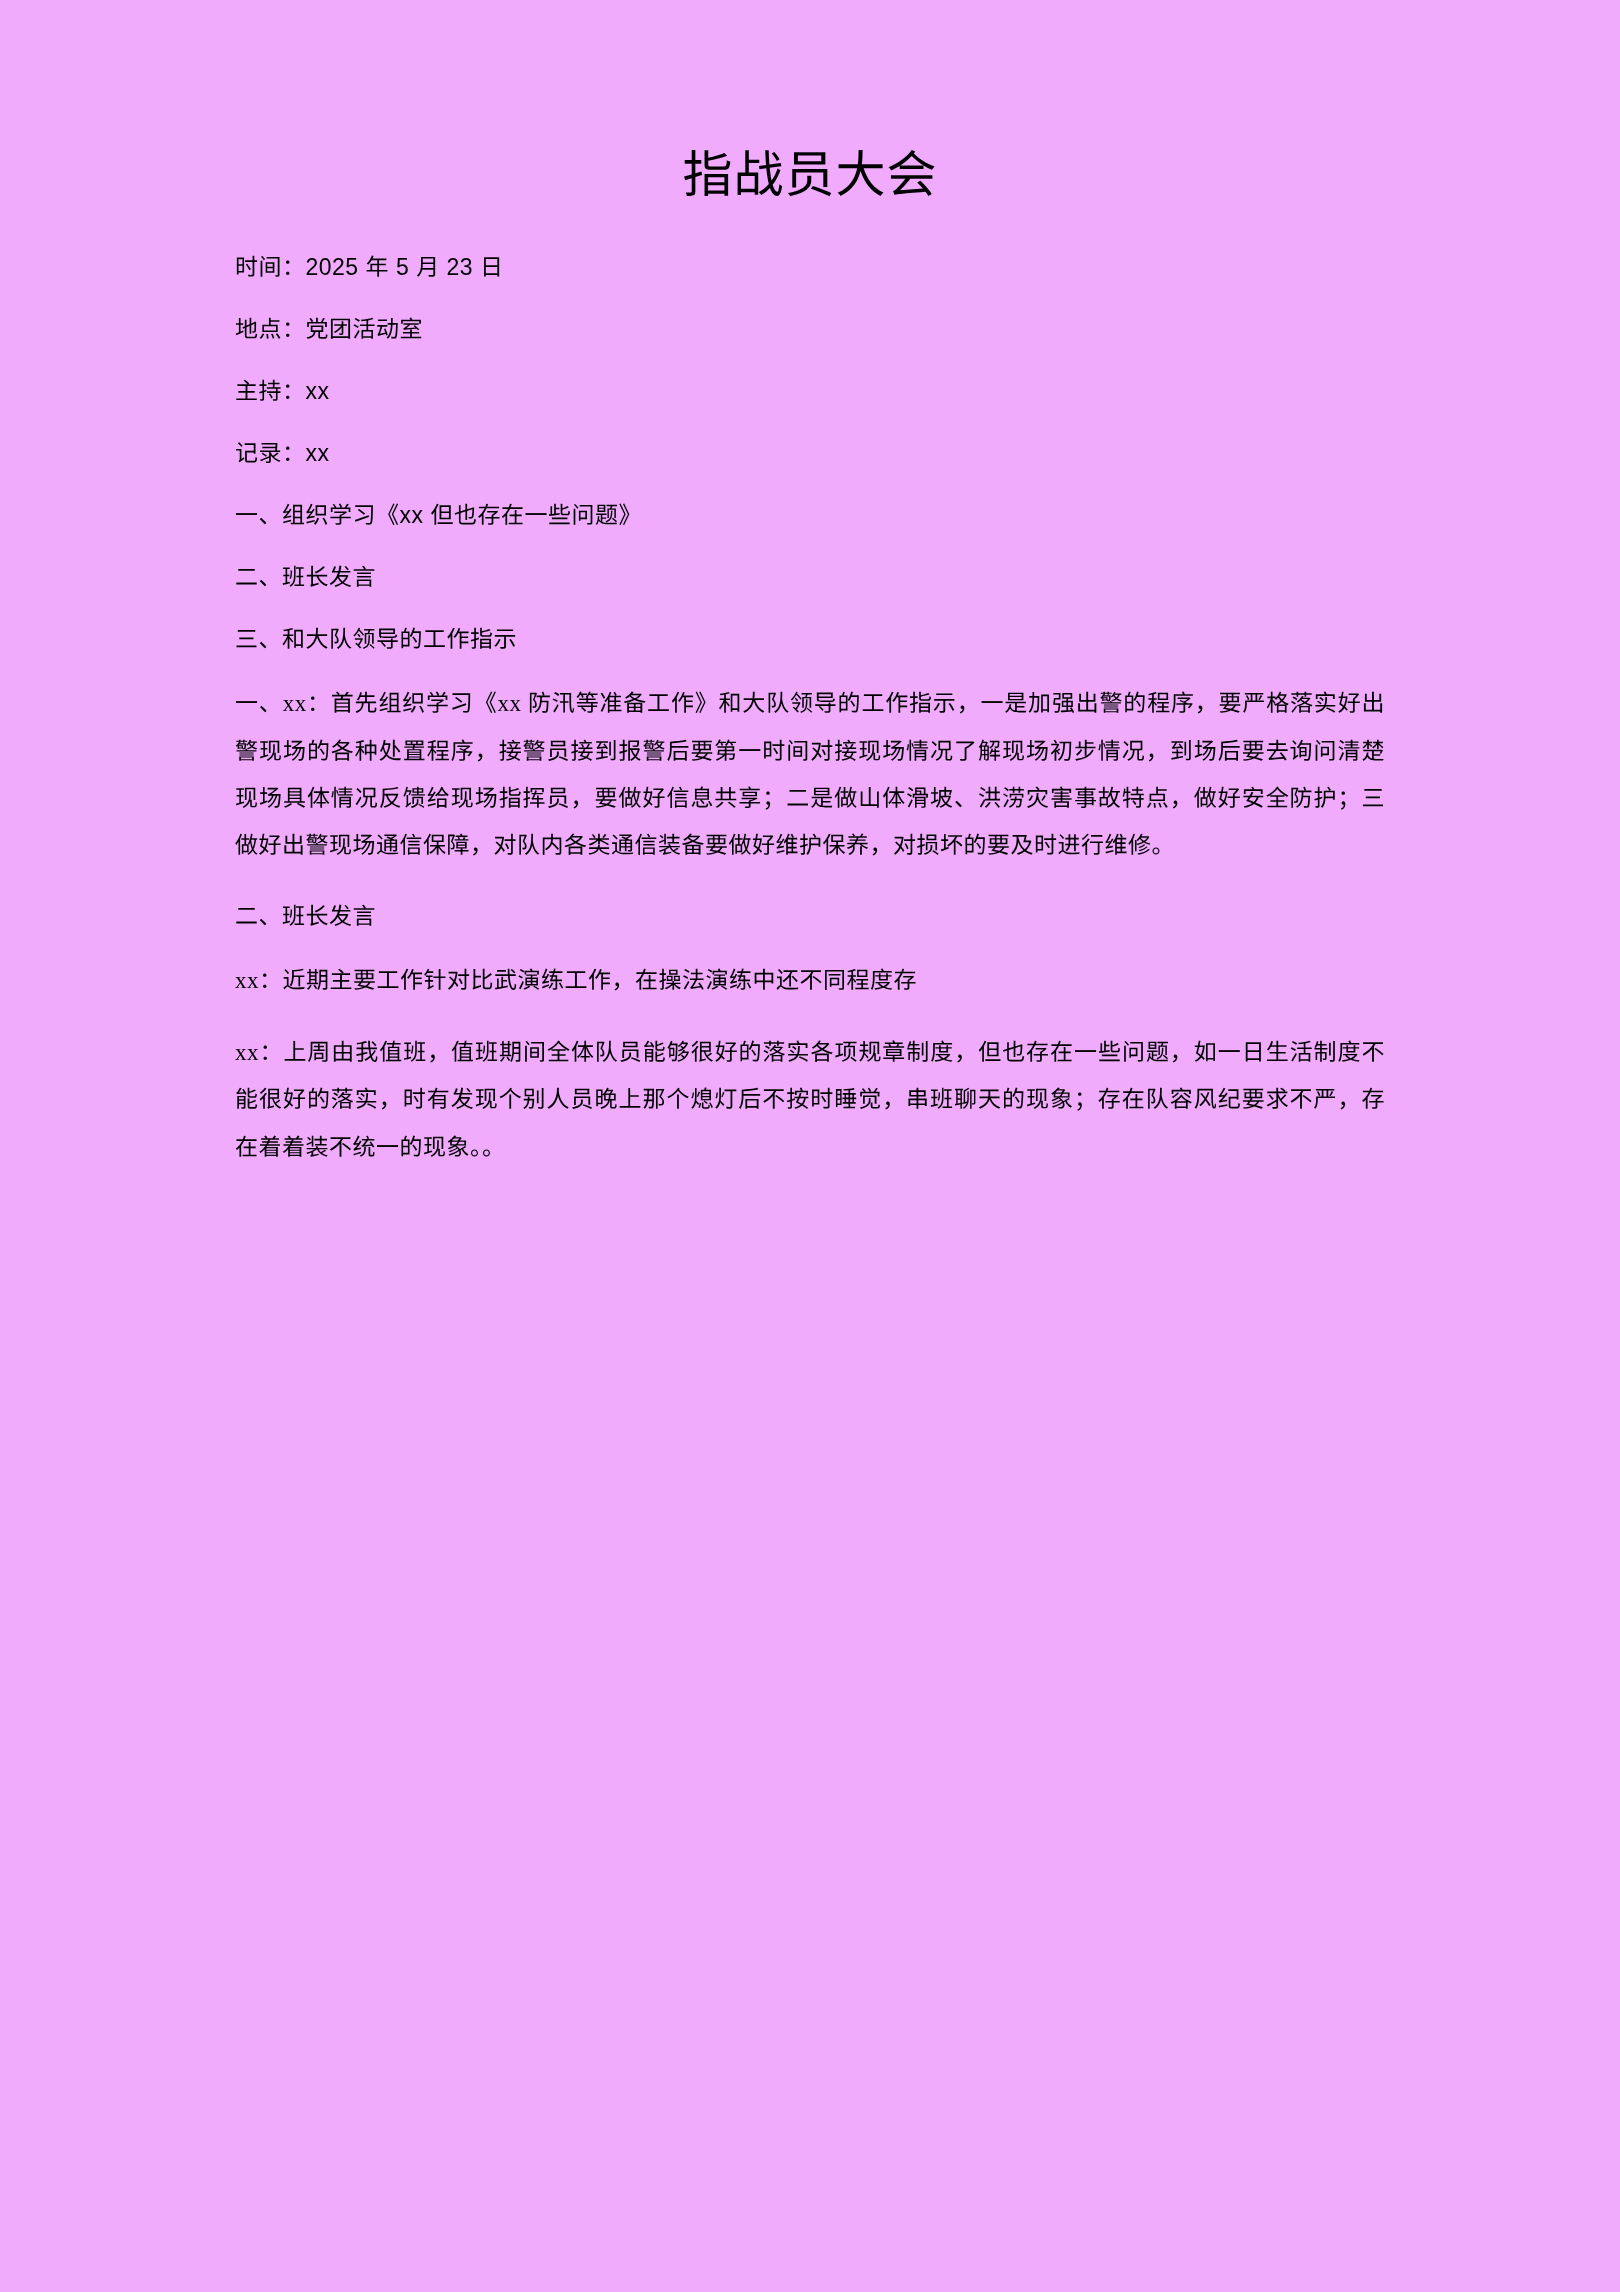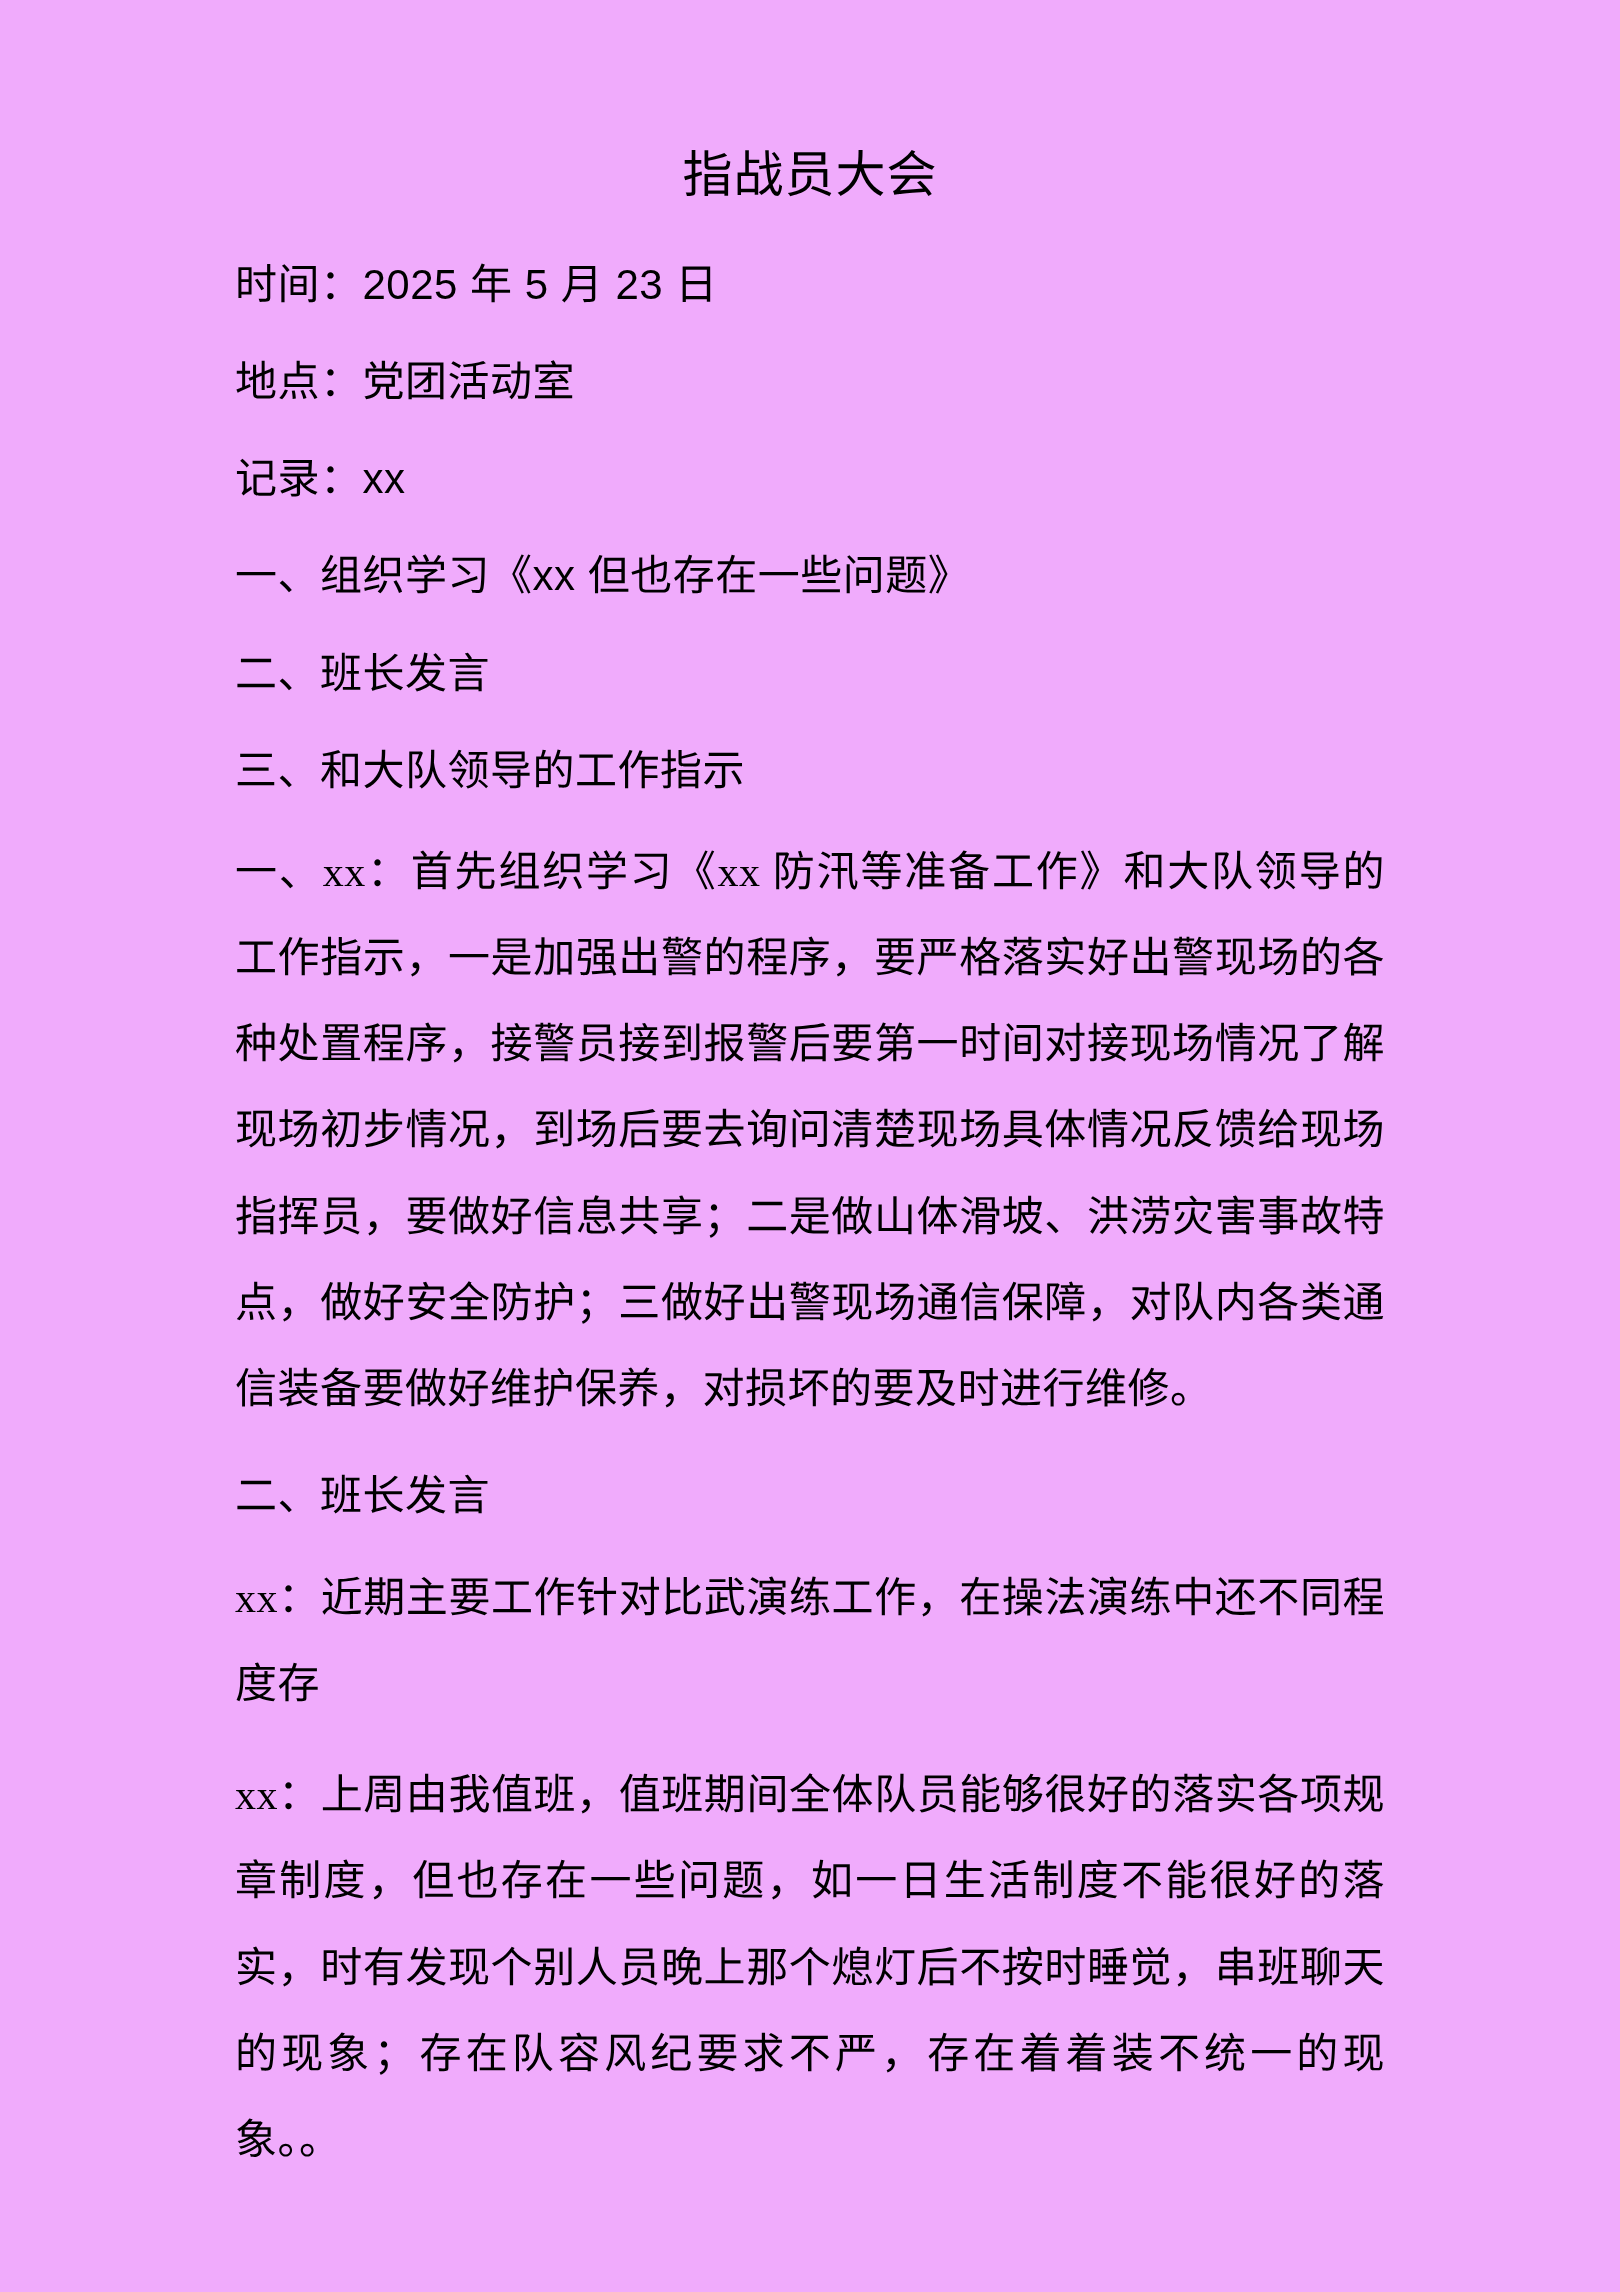--- a/index.html
+++ b/index.html
@@ -23,21 +23,21 @@
   }
   .doc-title {
     font-size: 50px;
     line-height: 1.15;
     text-align: center;
     font-weight: normal;
     margin: 0 0 41px 0;
     letter-spacing: 1px;
   }
   .para {
-    font-size: 42px;
+    font-size: 23px;
     line-height: 1.85;
     margin: 0 0 21.6px 0;
     text-align: justify;
     text-justify: inter-ideograph;
     letter-spacing: 0.5px;
   }
   .para.block {
     margin-bottom: 19.6px;
   }
   .para.flow {
@@ -48,20 +48,21 @@
 </style>
 </head>
 <body>
 
 <div class="page">
 
   <h1 class="doc-title">指战员大会</h1>
 
   <p class="para block">时间：2025 年 5 月 23 日</p>
   <p class="para block">地点：党团活动室</p>
+  <p class="para block">主持：xx</p>
   <p class="para block">记录：xx</p>
 
   <p class="para block">一、组织学习《xx 但也存在一些问题》</p>
   <p class="para block">二、班长发言</p>
   <p class="para block">三、和大队领导的工作指示</p>
 
   <p class="para flow">一、xx：首先组织学习《xx 防汛等准备工作》和大队领导的工作指示，一是加强出警的程序，要严格落实好出警现场的各种处置程序，接警员接到报警后要第一时间对接现场情况了解现场初步情况，到场后要去询问清楚现场具体情况反馈给现场指挥员，要做好信息共享；二是做山体滑坡、洪涝灾害事故特点，做好安全防护；三做好出警现场通信保障，对队内各类通信装备要做好维护保养，对损坏的要及时进行维修。</p>
   <p class="para block">二、班长发言</p>
   <p class="para flow">xx：近期主要工作针对比武演练工作，在操法演练中还不同程度存</p>
   <p class="para flow">xx：上周由我值班，值班期间全体队员能够很好的落实各项规章制度，但也存在一些问题，如一日生活制度不能很好的落实，时有发现个别人员晚上那个熄灯后不按时睡觉，串班聊天的现象；存在队容风纪要求不严，存在着着装不统一的现象。。</p>

